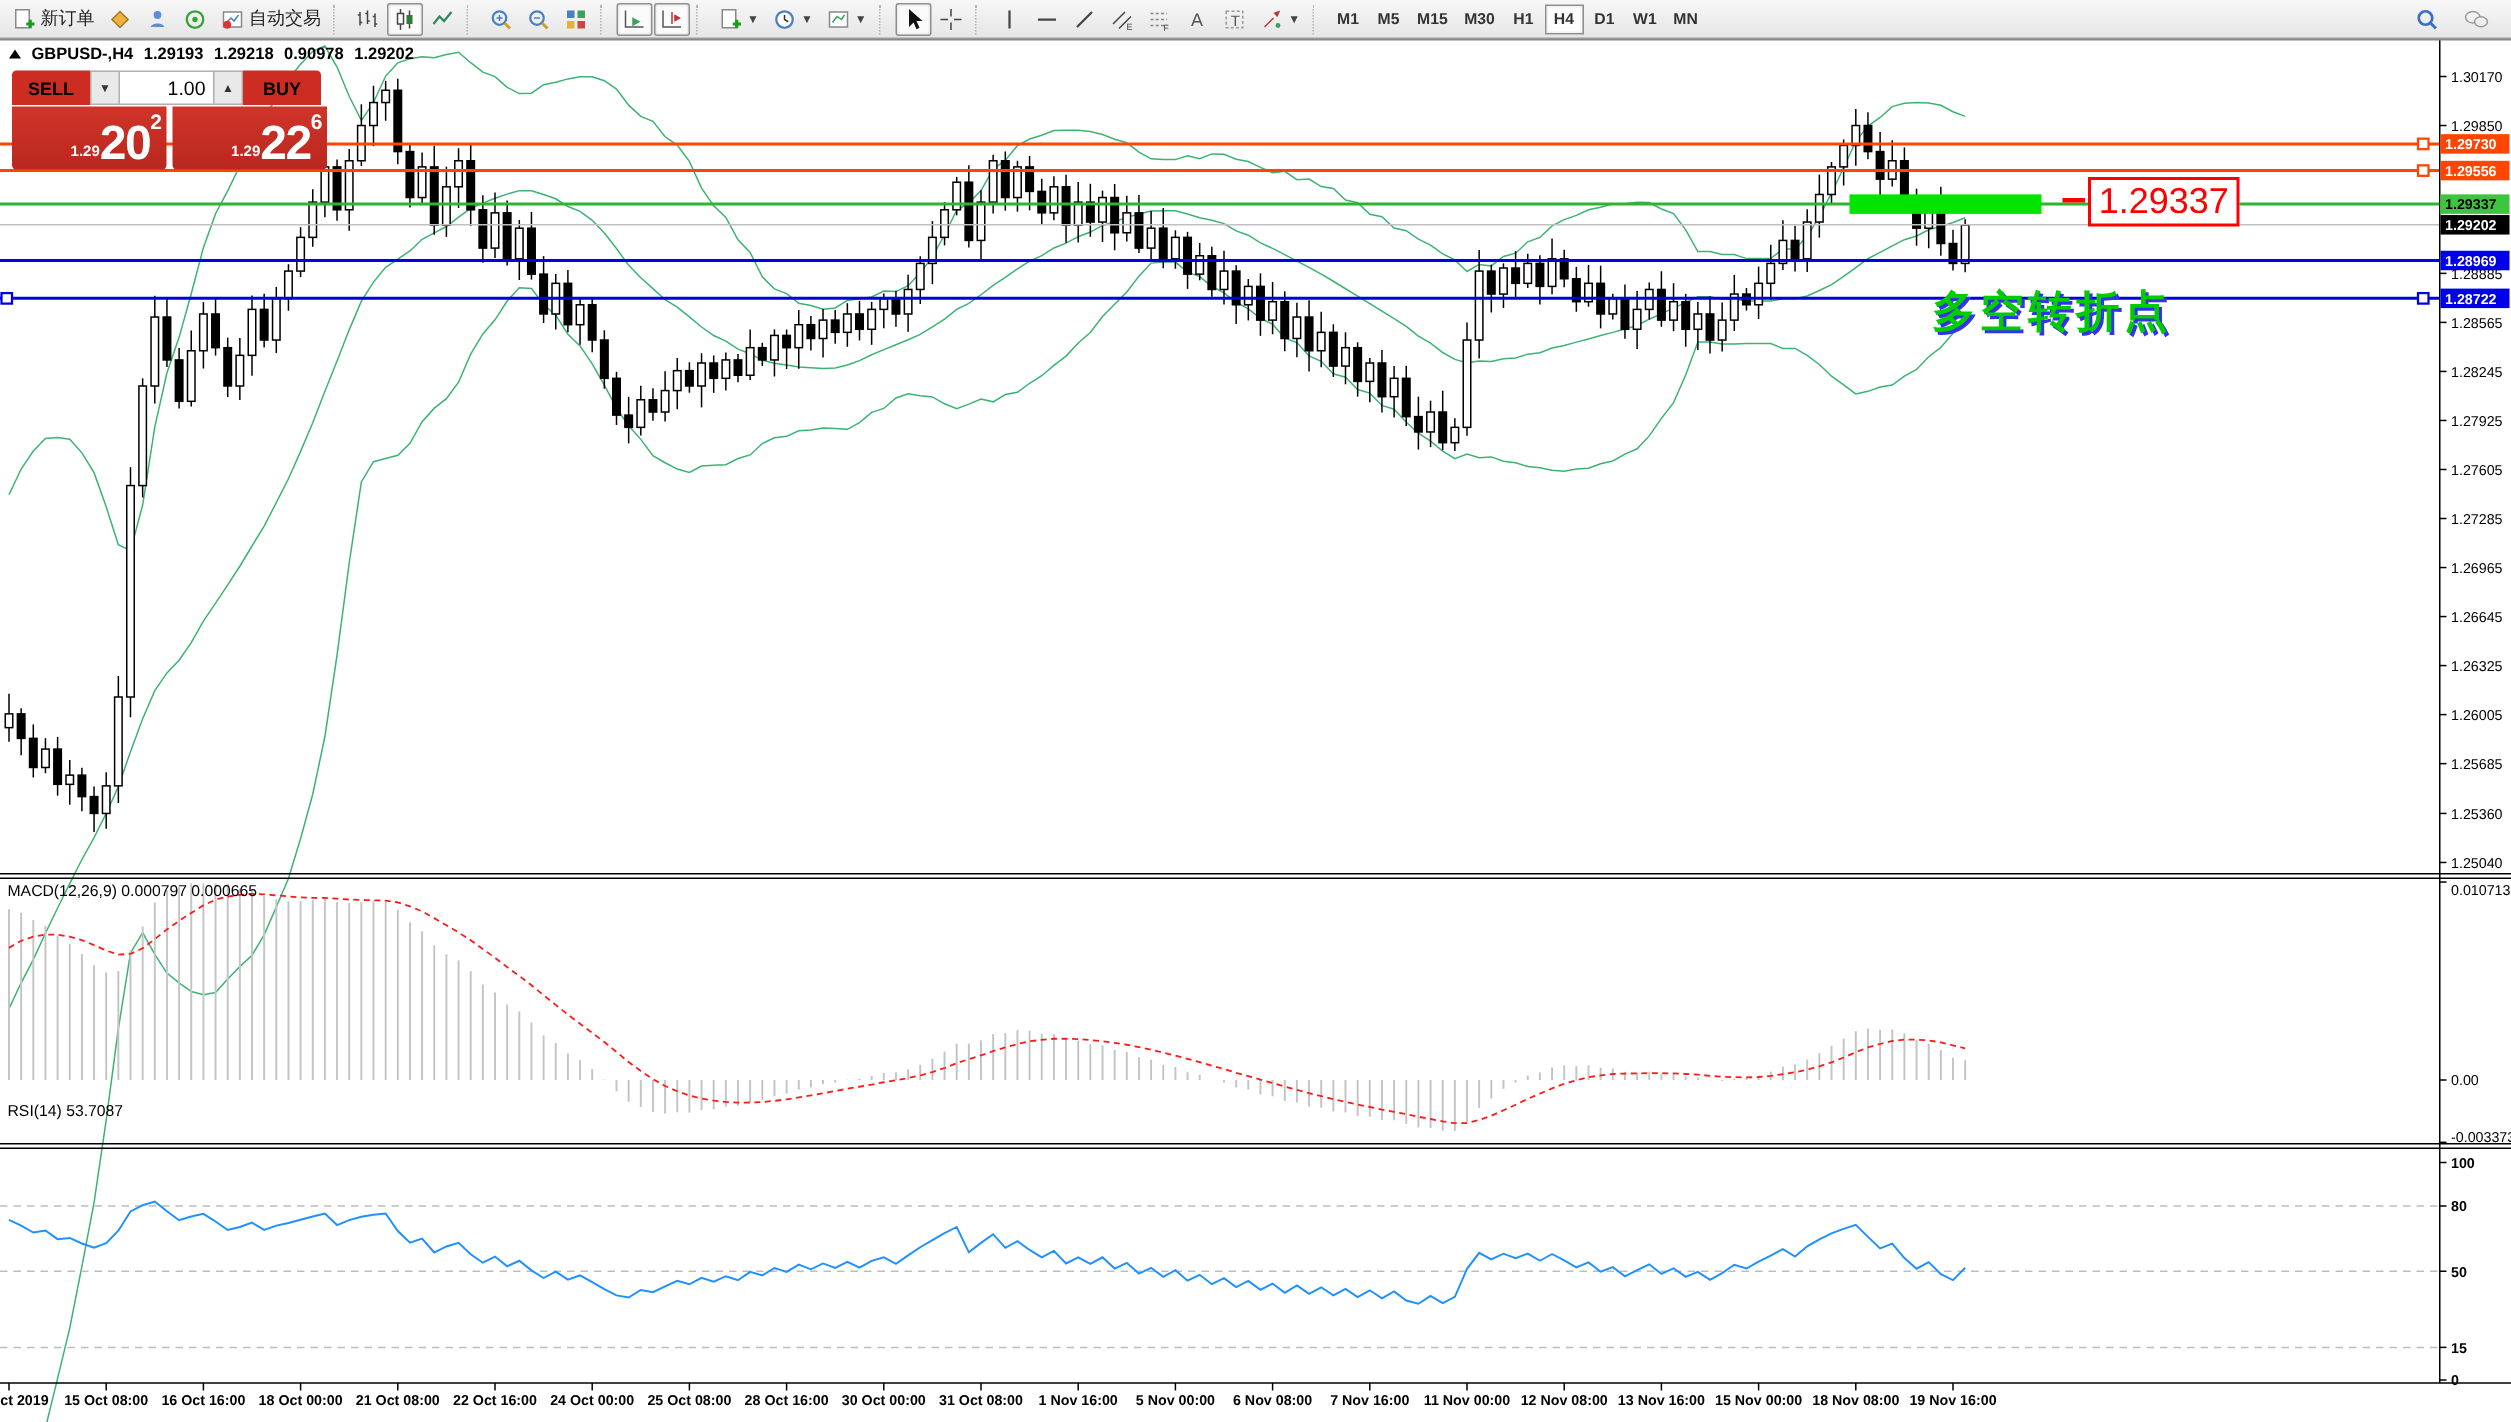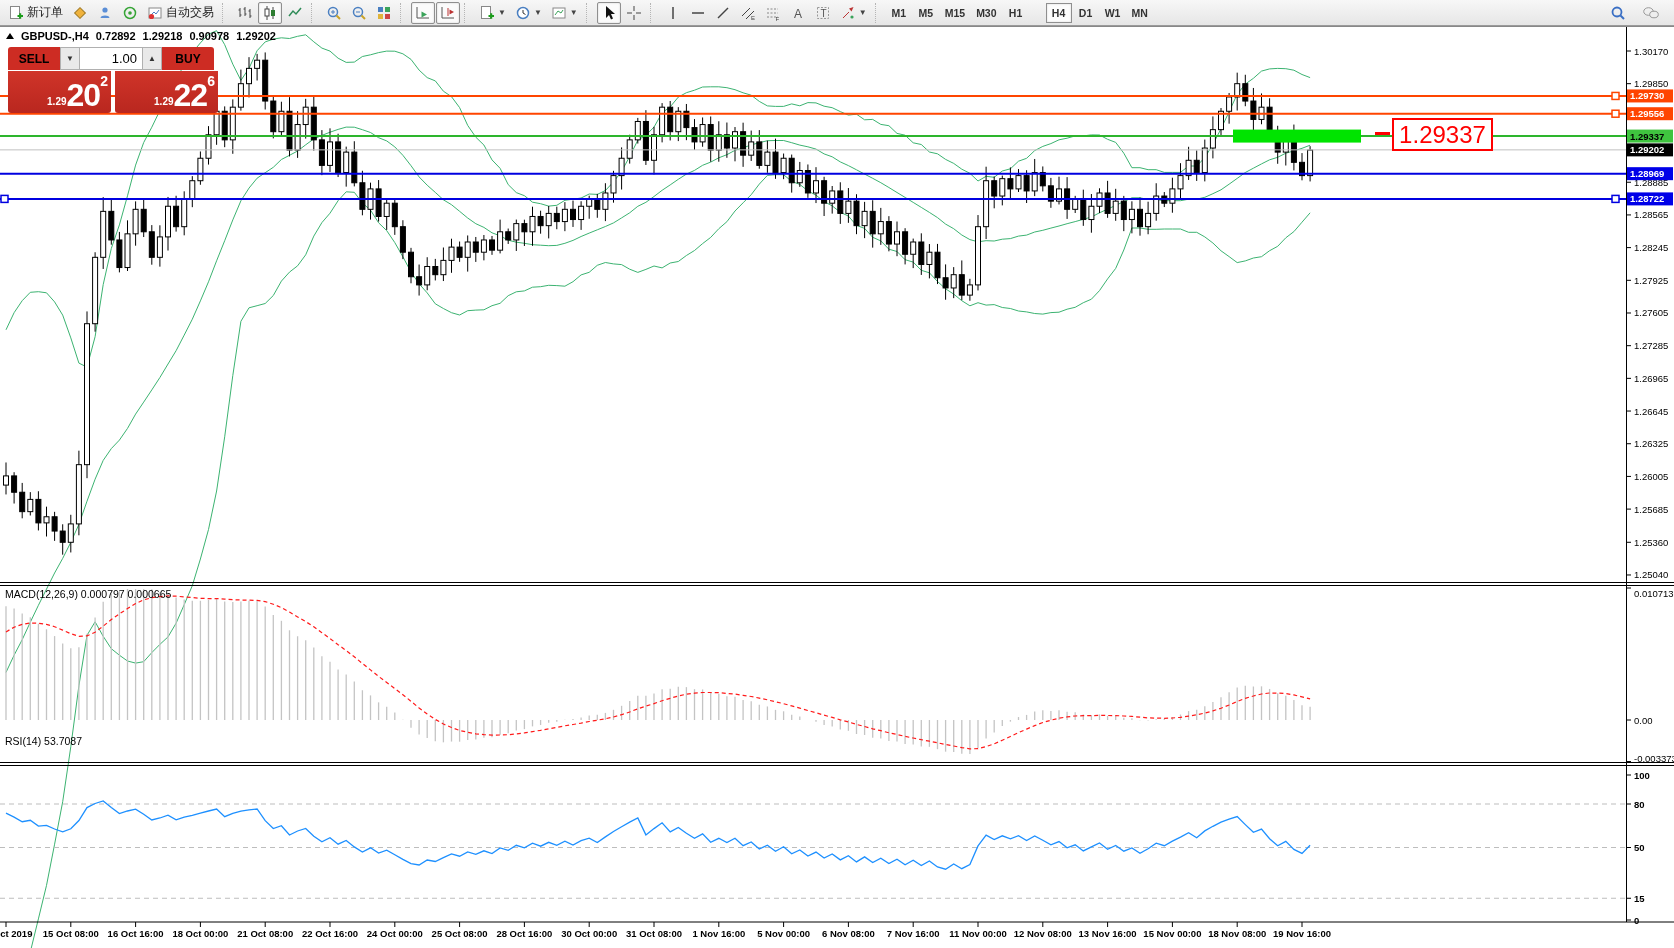--- a/index.html
+++ b/index.html
@@ -10,21 +10,21 @@
              background:linear-gradient(#f7f7f7,#e6e6e6); border-bottom:1px solid #9a9a9a;
              display:flex; align-items:center; padding:0 4px; gap:1px; }
   .tb-sep { width:7px; height:20px; border-left:1px dotted #b5b5b5; margin:0 3px; }
   .tb-btn { height:22px; min-width:24px; display:inline-flex; align-items:center; justify-content:center;
             gap:3px; padding:0 3px; border:1px solid transparent; border-radius:2px; font-size:12px; color:#222; }
   .tb-btn.active { border:1px solid #8f8f8f; background:#fbfbfb; box-shadow:inset 0 0 2px #cfcfcf; }
   .tb-btn svg { display:block; }
   .caret { font-size:8px; color:#444; }
   .tf-btn { height:20px; min-width:26px; display:inline-flex; align-items:center; justify-content:center;
             font-size:10.5px; font-weight:bold; color:#333; border:1px solid transparent; padding:0 4px; }
-  .tf-btn.active { border:1px solid #8f8f8f; background:#fdfdfd; box-shadow:inset 0 0 2px #d5d5d5;margin-left:16px; }
+  .tf-btn.active { border:1px solid #8f8f8f; background:#fdfdfd; box-shadow:inset 0 0 2px #d5d5d5; }
   #tb-right { margin-left:auto; display:flex; gap:8px; padding-right:6px; }
   
   #chart { position:absolute; left:0; top:26px; width:1674px; height:922px; background:#fff; }
   #cs { position:absolute; left:0; top:0; }
   svg text { font-family:"Liberation Sans", sans-serif; }
   
   #quote-bar { position:absolute; left:6px; top:4px; font-size:11px; font-weight:bold; color:#000;
                display:flex; gap:7px; align-items:center; white-space:nowrap; }
   #collapse-tri { width:0; height:0; border-left:4px solid transparent; border-right:4px solid transparent;
                   border-bottom:6px solid #000; display:inline-block; }
@@ -918,21 +918,21 @@
       <text x="1172.3999999999999" y="910.5" font-size="9.5" text-anchor="middle" font-weight="600" fill="#000">15 Nov 00:00</text>
       <line x1="1237.2" y1="896" x2="1237.2" y2="901" stroke="#000"></line>
       <text x="1237.2" y="910.5" font-size="9.5" text-anchor="middle" font-weight="600" fill="#000">18 Nov 08:00</text>
       <line x1="1302" y1="896" x2="1302" y2="901" stroke="#000"></line>
       <text x="1302" y="910.5" font-size="9.5" text-anchor="middle" font-weight="600" fill="#000">19 Nov 16:00</text>
     </svg>
 
   <div id="quote-bar">
     <span id="collapse-tri"></span>
     <span>GBPUSD-,H4</span>
-    <span>0.72892</span>
+    <span>1.29193</span>
     <span>1.29218</span>
     <span>0.90978</span>
     <span>1.29202</span>
   </div>
 
   <div id="trade-panel">
     <div id="tp-row1">
       <div class="tp-btn" id="tp-sell-btn">SELL</div>
       <div class="spin-btn">▼</div>
       <input id="tp-vol" value="1.00" style="">
@@ -951,13 +951,14 @@
         <span class="tpq-sup">6</span>
       </div>
     </div>
   </div>
 
   <div class="pane-label" style="top:562px">MACD(12,26,9) 0.000797 0.000665</div>
   <div class="pane-label" style="top:709px">RSI(14) 53.7087</div>
 
   <div id="price-callout">1.29337</div>
   <div id="price-callout-dash"></div>
+  <div id="cn-note">多空转折点</div>
 </div>
 
 </body></html>

